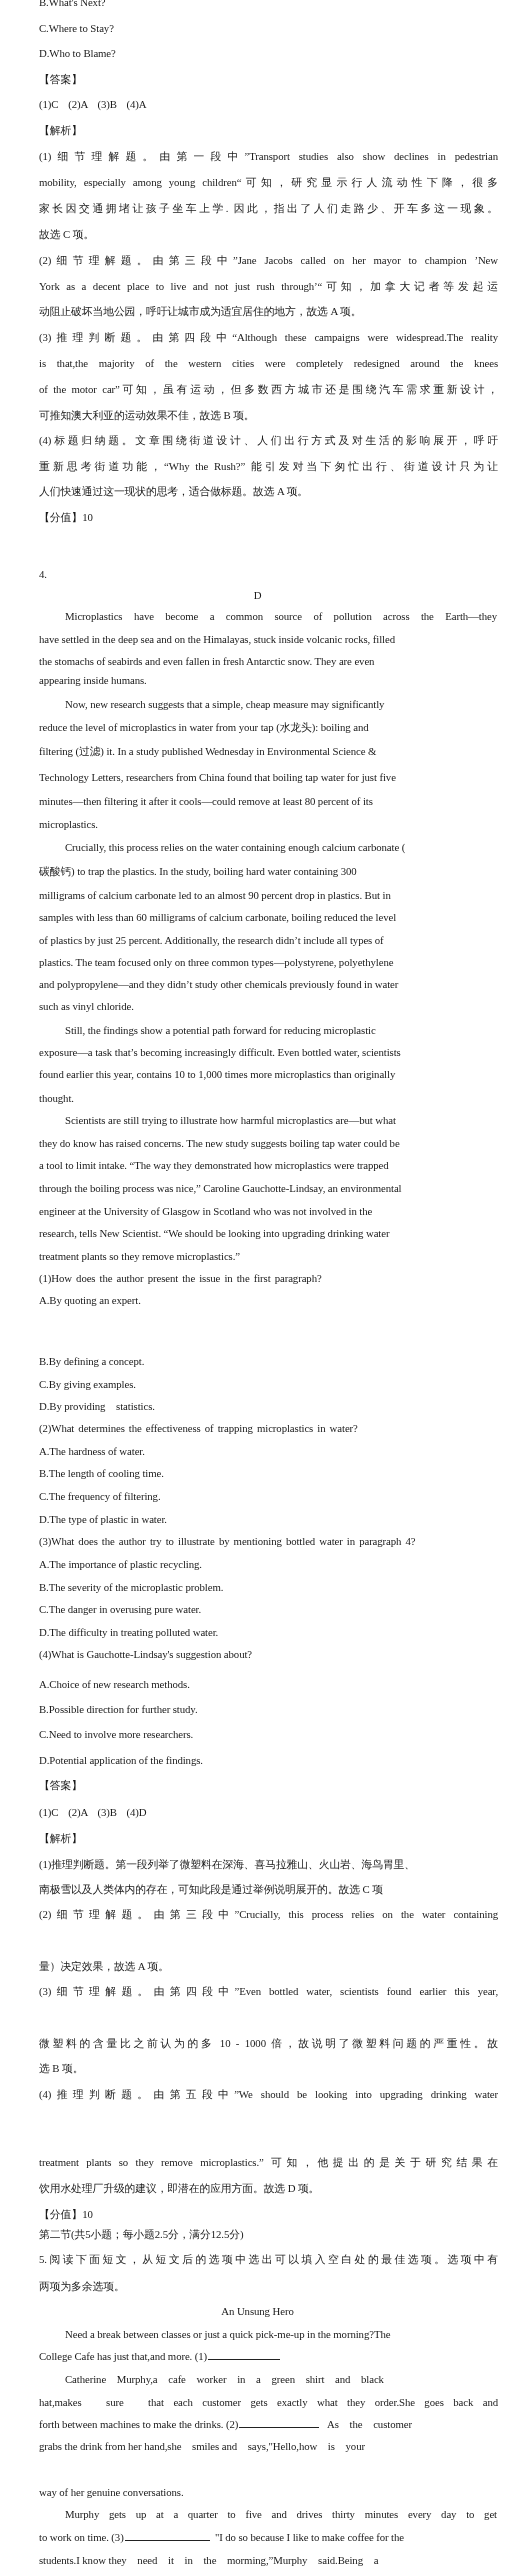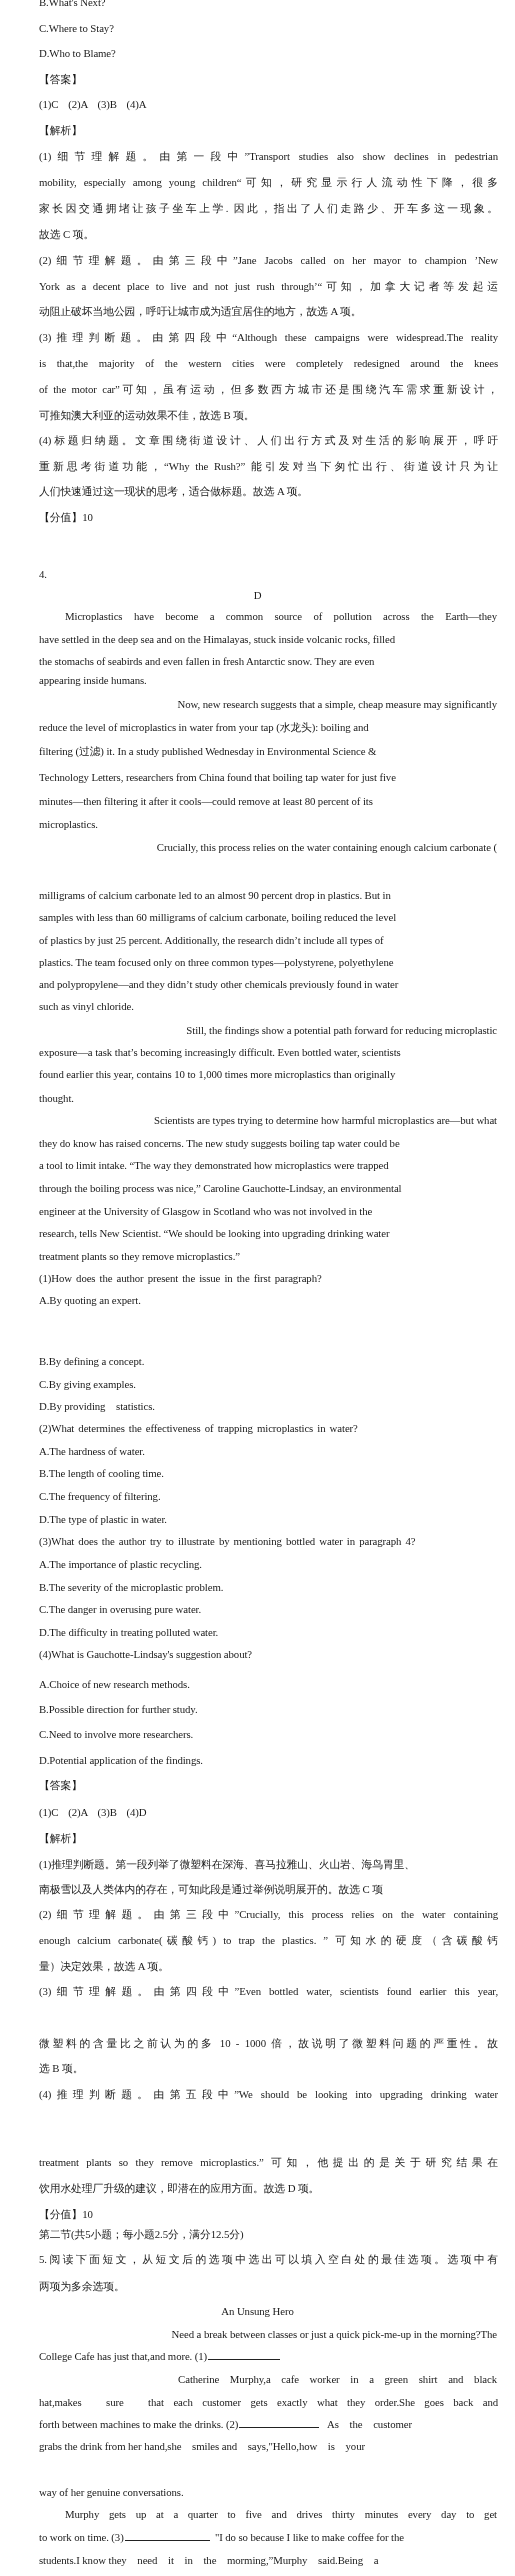--- a/index.html
+++ b/index.html
@@ -8,21 +8,21 @@
     font-family: "Liberation Serif", "DejaVu Serif", serif;
     color: #1a1a1a;
   }
   .page { position: absolute; left: 0; top: 0; width: 515px; height: 2834px; }
   .ln {
     position: absolute; left: 39px; width: 459px;
     font-size: 10.8px; line-height: 14.4px; white-space: nowrap;
     letter-spacing: -0.1px;
   }
   .just { text-align: justify; text-align-last: justify; }
-  .ind { left: 65px; width: 432px; text-align: right; }
+  .ind { left: 65px; width: 432px; }
   .center { left: 0; width: 515px; text-align: center; }
   .tag { letter-spacing: 0; }
   .bold { font-weight: normal; }
   .blank {
     display: inline-block; border-bottom: 1px solid #222;
     height: 9.3px; vertical-align: baseline; margin-left: 1px;
   }
   .b140 { width: 72px; }
   .b155 { width: 80px; }
   .b165 { width: 85px; }
@@ -64,31 +64,32 @@
   <div class="ln" style="top:632px">have settled in the deep sea and on the Himalayas, stuck inside volcanic rocks, filled</div>
   <div class="ln" style="top:654px">the stomachs of seabirds and even fallen in fresh Antarctic snow. They are even</div>
   <div class="ln" style="top:673px">appearing inside humans.</div>
   <div class="ln ind" style="top:697px">Now, new research suggests that a simple, cheap measure may significantly</div>
   <div class="ln" style="top:720px">reduce the level of microplastics in water from your tap (水龙头): boiling and</div>
   <div class="ln" style="top:744px">filtering (过滤) it. In a study published Wednesday in Environmental Science &amp;</div>
   <div class="ln" style="top:770px">Technology Letters, researchers from China found that boiling tap water for just five</div>
   <div class="ln" style="top:794px">minutes—then filtering it after it cools—could remove at least 80 percent of its</div>
   <div class="ln" style="top:817px">microplastics.</div>
   <div class="ln ind" style="top:840px">Crucially, this process relies on the water containing enough calcium carbonate (</div>
+  <div class="ln" style="top:864px">碳酸钙) to trap the plastics. In the study, boiling hard water containing 300</div>
   <div class="ln" style="top:888px">milligrams of calcium carbonate led to an almost 90 percent drop in plastics. But in</div>
   <div class="ln" style="top:910px">samples with less than 60 milligrams of calcium carbonate, boiling reduced the level</div>
   <div class="ln" style="top:933px">of plastics by just 25 percent. Additionally, the research didn’t include all types of</div>
   <div class="ln" style="top:955px">plastics. The team focused only on three common types—polystyrene, polyethylene</div>
   <div class="ln" style="top:977px">and polypropylene—and they didn’t study other chemicals previously found in water</div>
   <div class="ln" style="top:999px">such as vinyl chloride.</div>
   <div class="ln ind" style="top:1023px">Still, the findings show a potential path forward for reducing microplastic</div>
   <div class="ln" style="top:1045px">exposure—a task that’s becoming increasingly difficult. Even bottled water, scientists</div>
   <div class="ln" style="top:1067px">found earlier this year, contains 10 to 1,000 times more microplastics than originally</div>
   <div class="ln" style="top:1091px">thought.</div>
-  <div class="ln ind" style="top:1113px">Scientists are types trying to determine how harmful microplastics are—but what</div>
+  <div class="ln ind" style="top:1113px">Scientists are still trying to illustrate how harmful microplastics are—but what</div>
   <div class="ln" style="top:1136px">they do know has raised concerns. The new study suggests boiling tap water could be</div>
   <div class="ln" style="top:1158px">a tool to limit intake. “The way they demonstrated how microplastics were trapped</div>
   <div class="ln" style="top:1181px">through the boiling process was nice,” Caroline Gauchotte-Lindsay, an environmental</div>
   <div class="ln" style="top:1226px">research, tells New Scientist. “We should be looking into upgrading drinking water</div>
   <div class="ln" style="top:1204px">engineer at the University of Glasgow in Scotland who was not involved in the</div>
   <div class="ln" style="top:1249px">treatment plants so they remove microplastics.”</div>
 
   <div class="ln" style="top:1271px; word-spacing:1.5px">(1)How does the author present the issue in the first paragraph?</div>
   <div class="ln" style="top:1293px">A.By quoting an expert.</div>
   <div class="ln" style="top:1354px">B.By defining a concept.</div>
@@ -113,21 +114,20 @@
   <div class="ln" style="top:1702px">B.Possible direction for further study.</div>
   <div class="ln" style="top:1753px">D.Potential application of the findings.</div>
 
   <div class="ln tag" style="top:1778px">【答案】</div>
   <div class="ln" style="top:1805px; word-spacing:7.2px">(1)C (2)A (3)B (4)D</div>
   <div class="ln tag" style="top:1831px">【解析】</div>
 
   <div class="ln" style="top:1857px">(1)推理判断题。第一段列举了微塑料在深海、喜马拉雅山、火山岩、海鸟胃里、</div>
   <div class="ln" style="top:1882px">南极雪以及人类体内的存在，可知此段是通过举例说明展开的。故选 C 项</div>
   <div class="ln just" style="top:1907px">(2)细节理解题。由第三段中”Crucially, this process relies on the water containing</div>
-  <div class="ln just" style="top:1933px">enough calcium carbonate(碳酸钙) to trap the plastics. ” 可知水的硬度（含碳酸钙</div>
   <div class="ln" style="top:1959px">量）决定效果，故选 A 项。</div>
   <div class="ln just" style="top:1984px">(3)细节理解题。由第四段中”Even bottled water, scientists found earlier this year,</div>
   <div class="ln just" style="top:2036px">微塑料的含量比之前认为的多 10 - 1000 倍，故说明了微塑料问题的严重性。故</div>
   <div class="ln" style="top:2061px">选 B 项。</div>
   <div class="ln just" style="top:2087px">(4)推理判断题。由第五段中”We should be looking into upgrading drinking water</div>
   <div class="ln just" style="top:2155px">treatment plants so they remove microplastics.” 可知，他提出的是关于研究结果在</div>
   <div class="ln" style="top:2181px">饮用水处理厂升级的建议，即潜在的应用方面。故选 D 项。</div>
   <div class="ln tag" style="top:2207px">
     <span>【分值】</span><span>10</span>
   </div>

